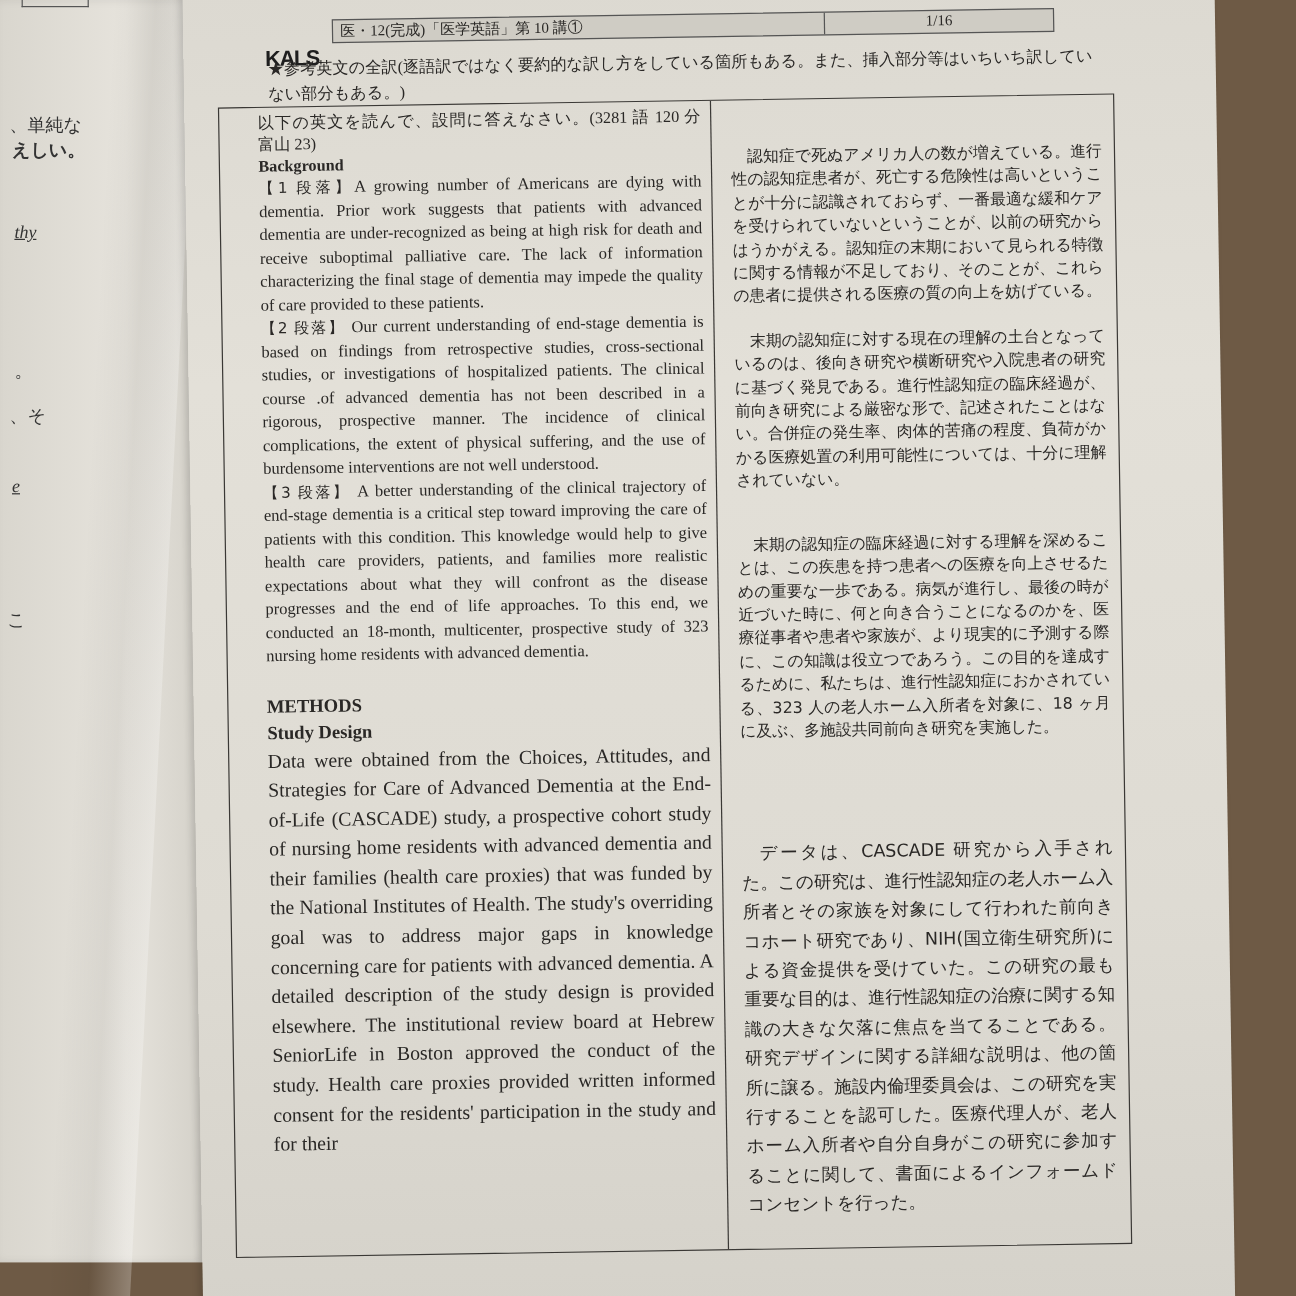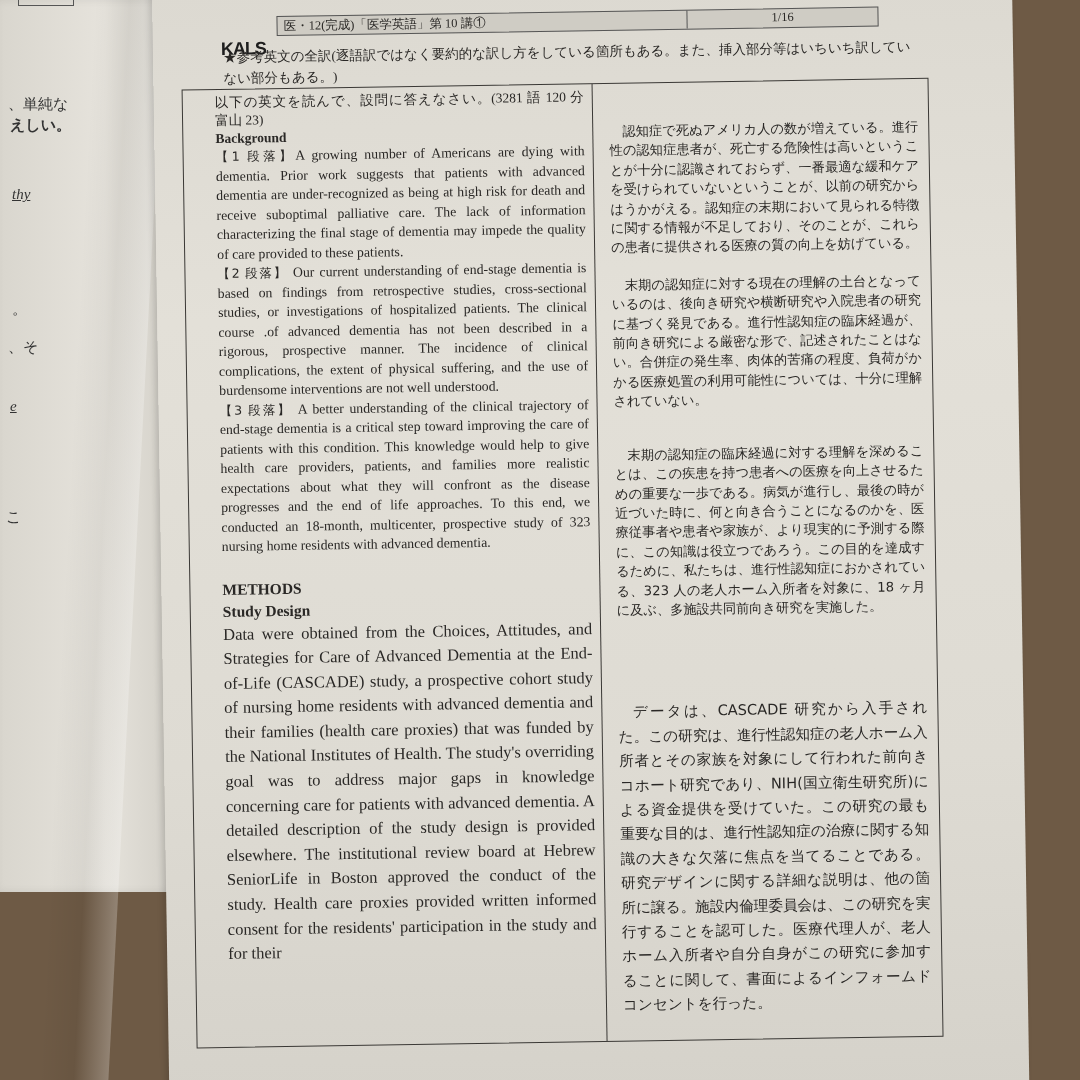--- a/index.html
+++ b/index.html
@@ -3,21 +3,21 @@
   <meta charset="utf-8">
   <style>
     html, body { margin: 0; padding: 0; }
     body {
       width: 1080px; height: 1080px; overflow: hidden; position: relative;
       background: #6e5a45;
       font-family: "Liberation Serif", "DejaVu Serif", serif;
       color: #2a2826;
     }
     .under-page {
-      position: absolute; left: 0; top: 0; width: 175px; height: 892px;
+      position: absolute; left: 0; top: 0; width: 175px; height: 1052px;
       background: linear-gradient(90deg, #d9d6ce 0%, #e6e3dc 60%, #d2cfc7 100%);
       box-shadow: inset -4px 0 8px rgba(0,0,0,0.08);
     }
     .under-page .frag { position: absolute; font-size: 15px; color: #333; }
     .under-page .box-edge {
       position: absolute; left: 18px; top: 0; width: 54px; height: 5px;
       border: 1px solid #555; border-top: none;
     }
     .under-edge {
       position: absolute; left: 95px; top: 0; width: 70px; height: 1080px;

